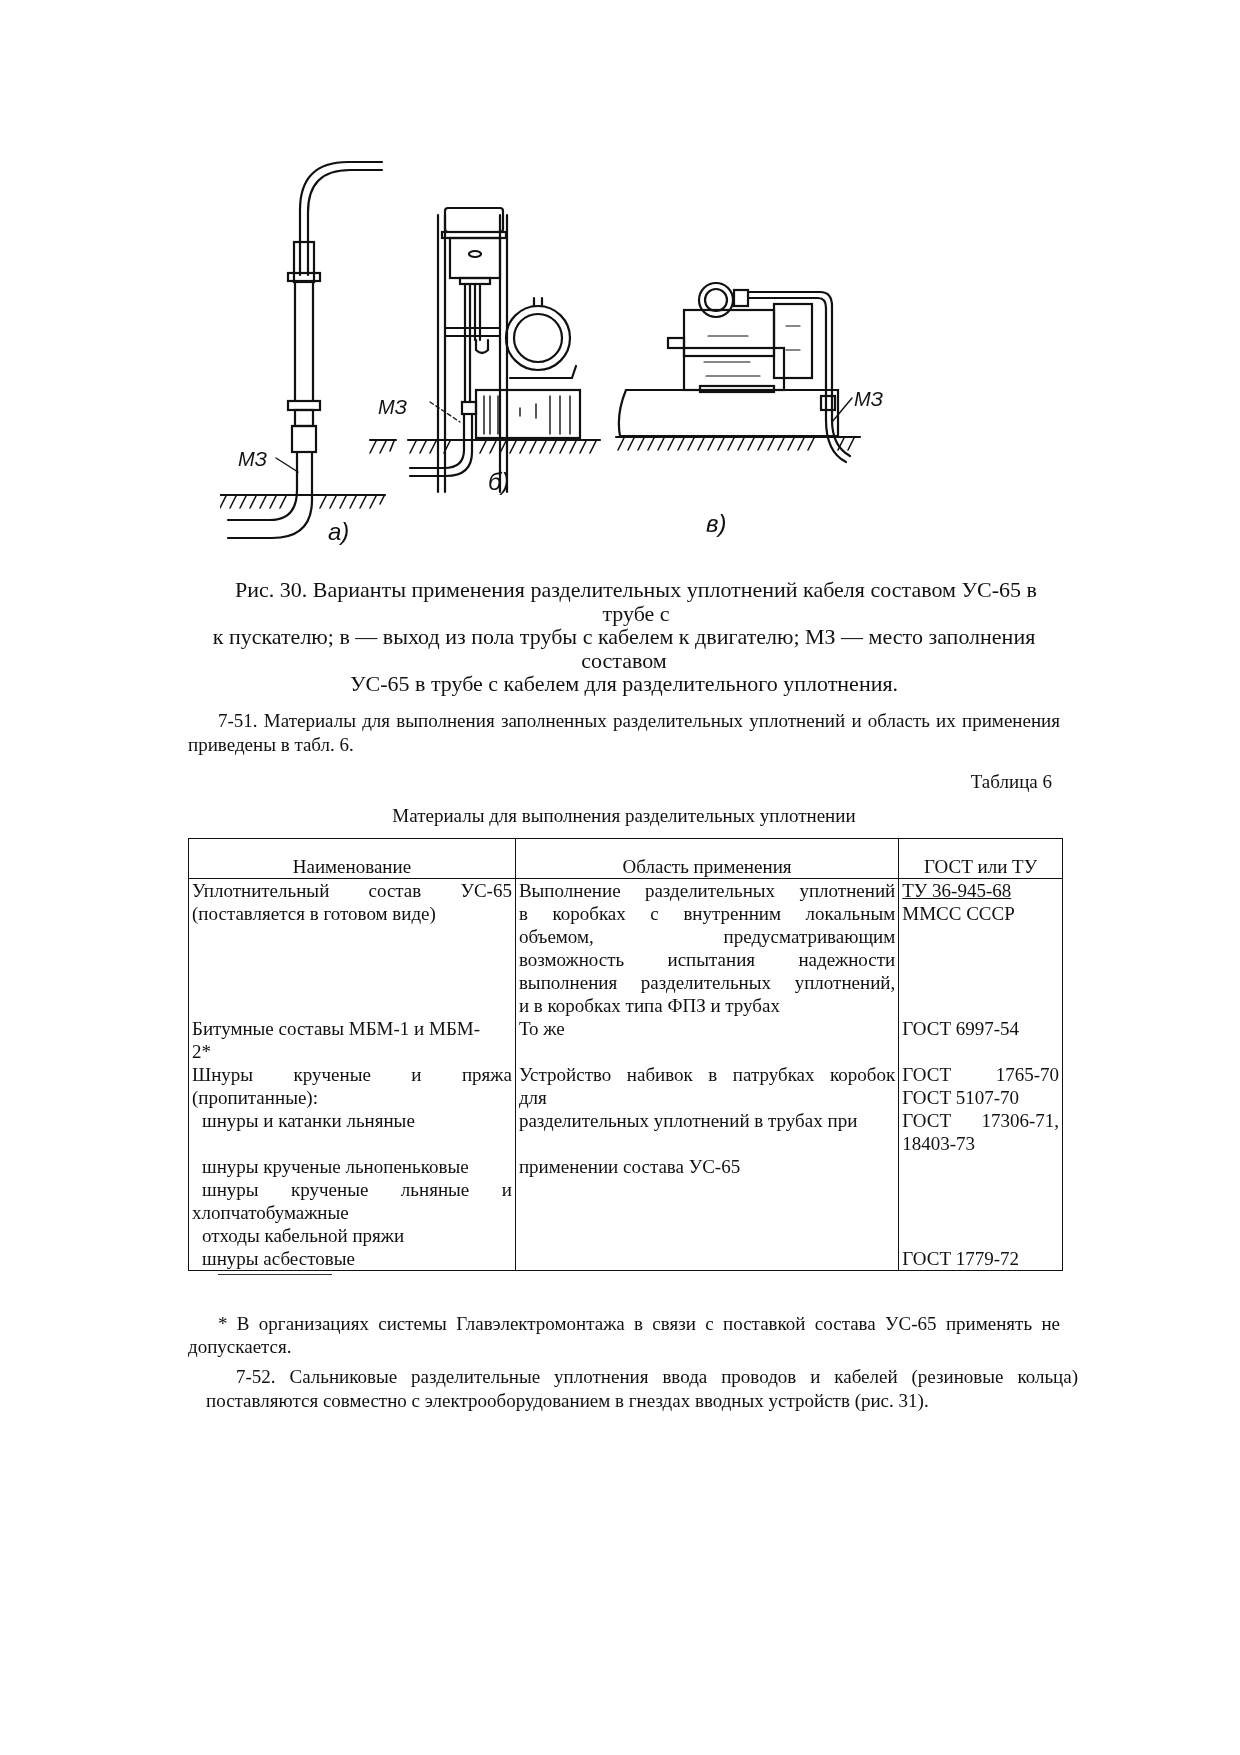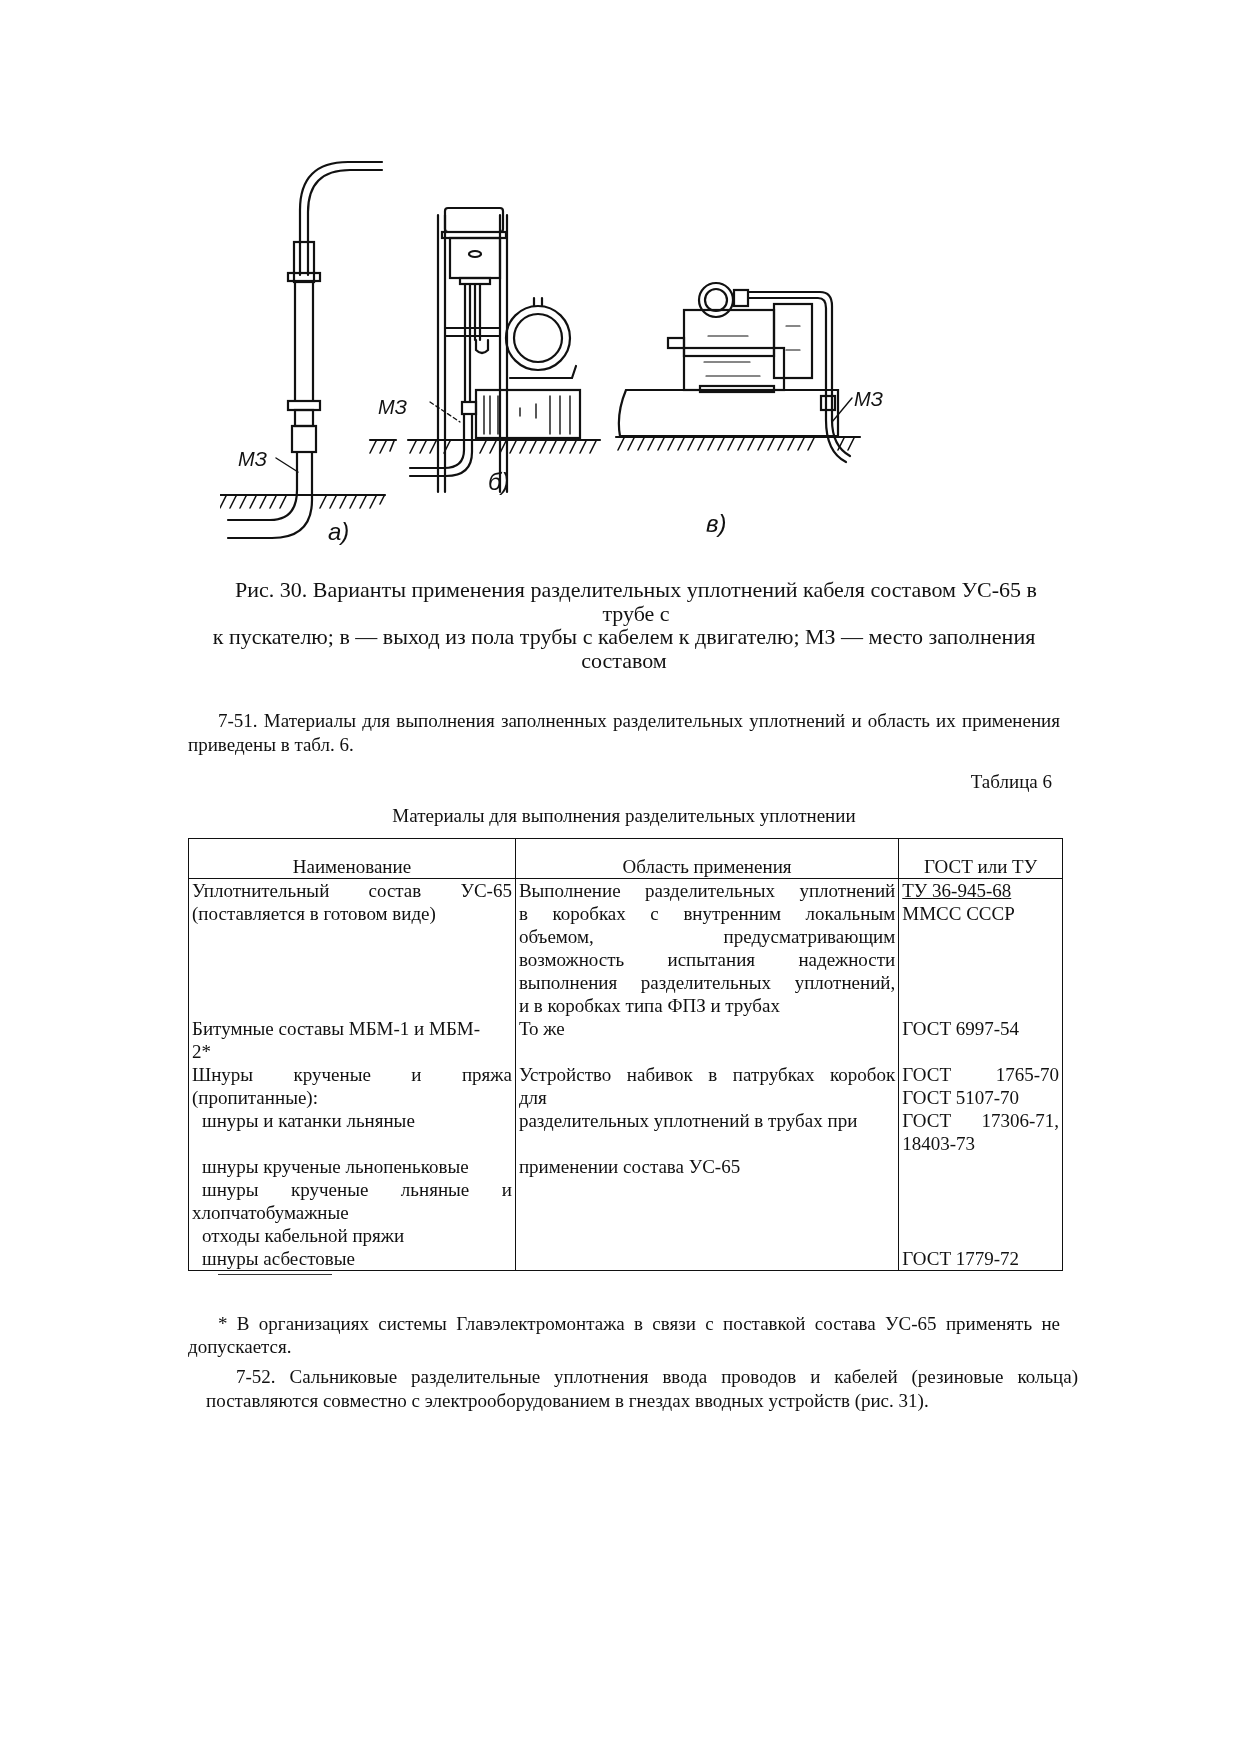--- a/index.html
+++ b/index.html
@@ -295,20 +295,21 @@
       <line x1="612" y1="272" x2="632" y2="248" stroke-width="1.4"></line>
     </g>
     <text x="634" y="256" font-family="Liberation Sans, sans-serif" font-style="italic" font-size="20" fill="#111" stroke="none">МЗ</text>
     <text x="486" y="382" font-family="Liberation Sans, sans-serif" font-style="italic" font-size="24" fill="#111" stroke="none">в)</text>
   </svg>
 </div>
 
 <div class="caption">
   <span class="line1">Рис. 30. Варианты применения разделительных уплотнений кабеля составом УС-65 в трубе с</span>
   <span class="ln">к пускателю; в — выход из пола трубы с кабелем к двигателю; МЗ — место заполнения составом</span>
+  <span class="ln">УС-65 в трубе с кабелем для разделительного уплотнения.</span>
 </div>
 
 <p class="para p751" style="margin:0">7-51. Материалы для выполнения заполненных разделительных уплотнений и область их применения приведены в табл. 6.</p>
 
 <div class="table-label">Таблица 6</div>
 <div class="table-title">Материалы для выполнения разделительных уплотнении</div>
 
 <table class="mat">
   <thead>
     <tr>

